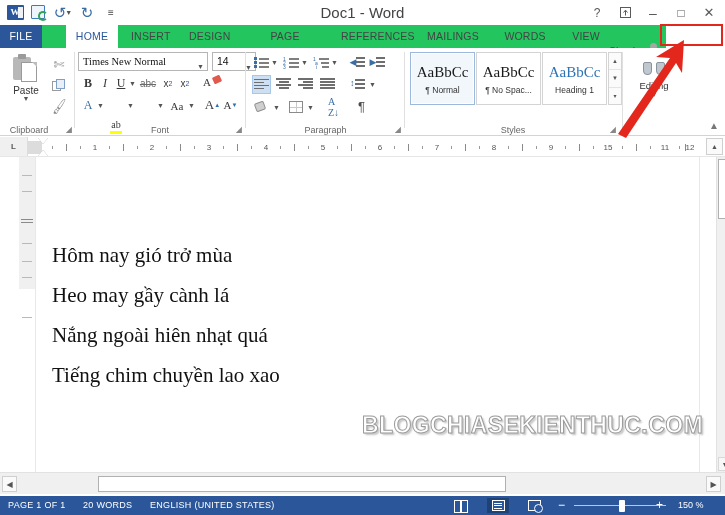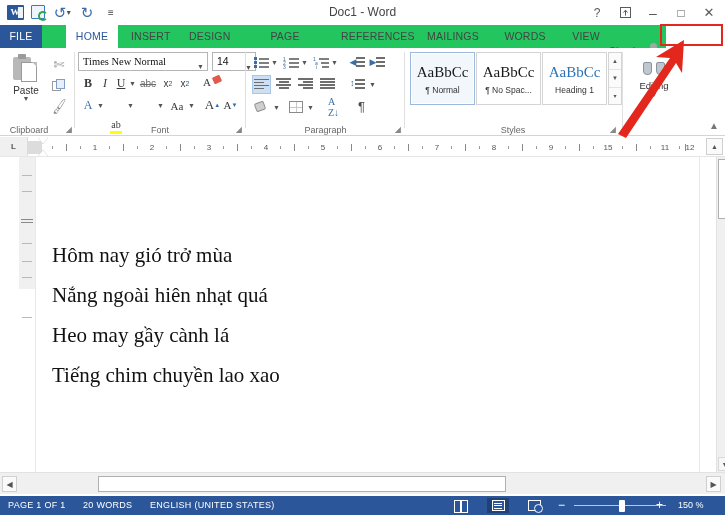--- a/index.html
+++ b/index.html
@@ -39,21 +39,21 @@
     border: 1.5px solid #3a7bbf; border-radius: 1px; background: #eef4fb; }
   .save-ico .gr { position: absolute; right: -1px; bottom: -1px; width: 10px; height: 10px;
     border-radius: 50%; border: 2px solid #31a354; border-right-color: transparent; }
   .arrow-ico { font-size: 15px; color: #3a6ea5; line-height: 1; }
   .arrow-ico.redo { color: #3a6ea5; }
   .caret-sm { font-size: 7px; color: #555; margin-left: -1px; }
   .qat-more { font-size: 10px; color: #444; }
 
   .doc-title {
     position: absolute; left: 0; top: 0; width: 725px; height: 25px;
-    line-height: 25px; text-align: center; font-size: 12px; color: #444;
+    line-height: 25px; text-align: center; font-size: 15px; color: #444;
   }
   .wincontrols {
     position: absolute; right: 2px; top: 0; height: 25px;
     display: flex; align-items: center; gap: 0px;
   }
   .wc {
     width: 28px; height: 23px; display: flex; align-items: center; justify-content: center;
     font-size: 12px; color: #5a5a5a; cursor: pointer;
   }
   .wc.ribopt svg { display:block; }
@@ -721,32 +721,33 @@
       <div class="mkbar"></div>
       <div class="mk" style="top:86px"></div>
         <div class="mk" style="top:104px"></div>
       <div class="mk" style="top:120px"></div>
         <div class="mk" style="top:160px"></div>
     </div>
 
     <div class="page">
       <div class="poem">
         <div>Hôm nay gió trở mùa</div>
+        <div>Heo may gầy cành lá</div>
         <div>Nắng ngoài hiên nhạt quá</div>
-        <div>Heo may gầy cành lá</div>
         <div>Tiếng chim chuyền lao xao</div>
       </div>
     </div>
 
     <div class="vscroll">
       <div class="thumb"></div>
       <div class="dn">▼</div>
     </div>
   </div>
 
+  <div class="watermark">BLOGCHIASEKIENTHUC.COM</div>
 
   <div class="hscrollbar">
     <div class="hs-left">◀</div>
     <div class="hs-thumb"></div>
     <div class="hs-right">▶</div>
   </div>
 
   <div class="statusbar">
     <div class="st-item" style="left:8px;">PAGE 1 OF 1</div>
     <div class="st-item" style="left:83px;">20 WORDS</div>

